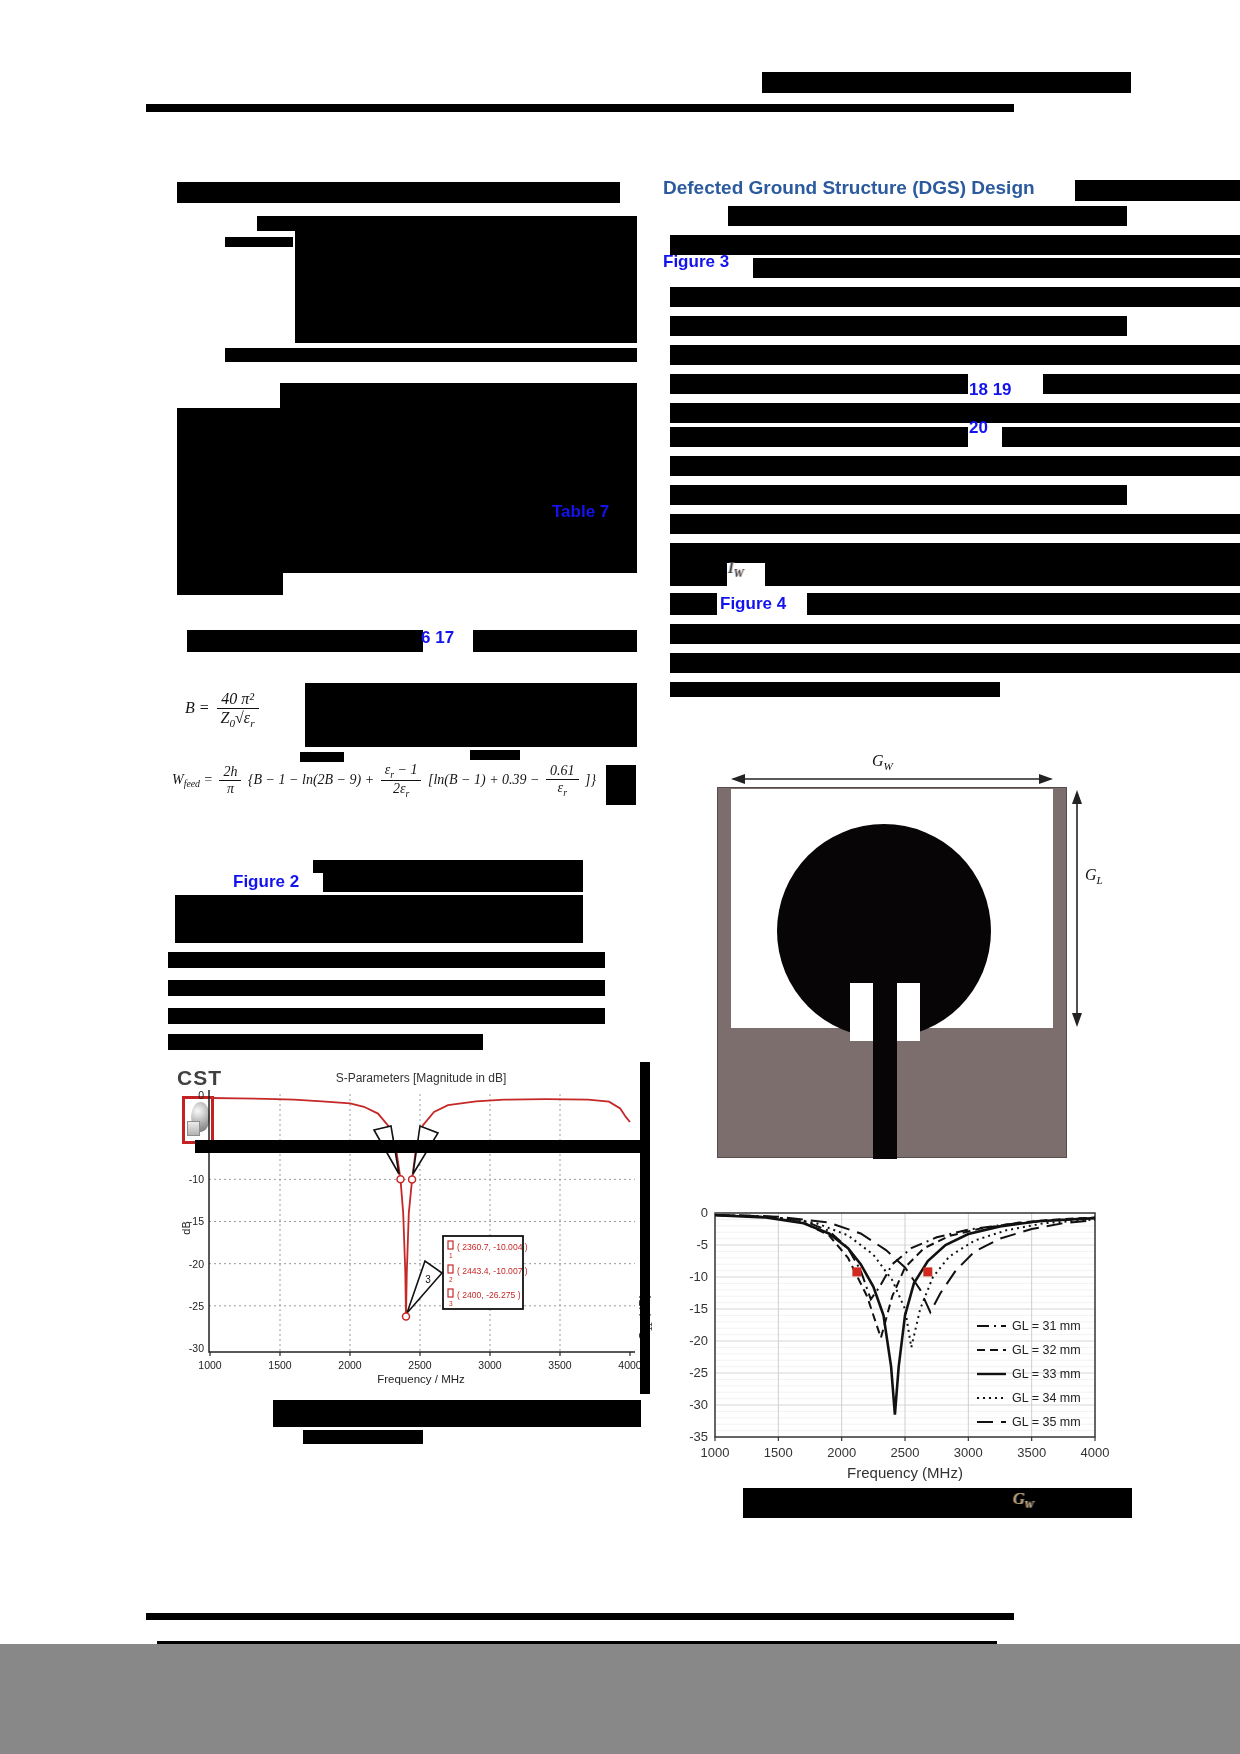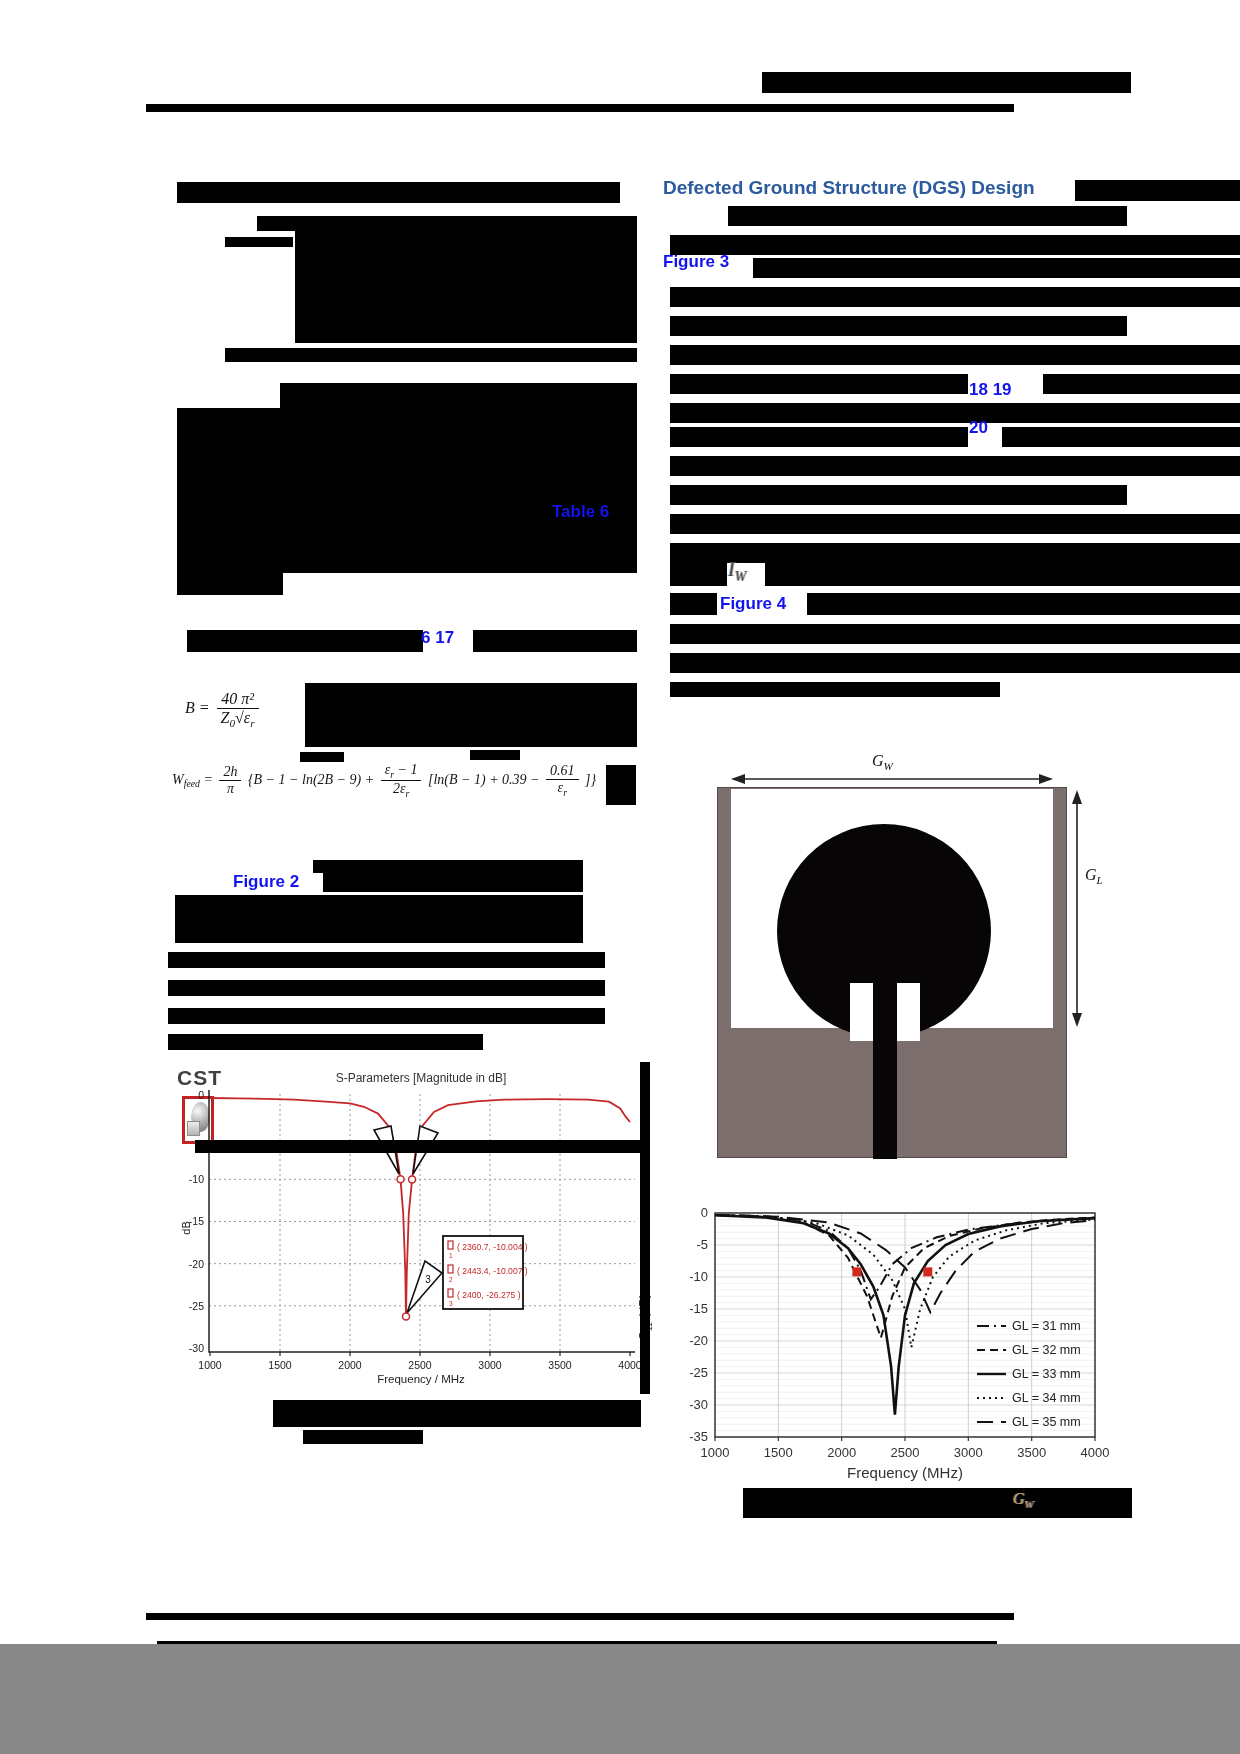--- a/index.html
+++ b/index.html
@@ -49,25 +49,25 @@
 <body>
 
 <div id="page">
 
   <div class="heading">Defected Ground Structure (DGS) Design</div>
 
   <div class="blueref" style="left:663px;top:252px;">Figure 3</div>
   <div class="blueref" style="left:969px;top:369px;margin-top:11px;">18 19</div>
   <div class="blueref" style="left:969px;top:418px;">20</div>
   <div class="blueref" style="left:720px;top:594px;">Figure 4</div>
-  <div class="blueref" style="left:552px;top:502px;">Table 6</div>
+  <div class="blueref" style="left:552px;top:502px;">Table 7</div>
   <div class="blueref" style="left:421px;top:628px;text-align:center;">6 17</div>
   <div class="blueref" style="left:233px;top:872px;">Figure 2</div>
 
-  <div class="mathsym" style="left:728px;top:558px;font-size:20px;"><span>I</span><sub>W</sub></div>
+  <div class="mathsym" style="left:728px;top:558px;font-size:17px;"><span>I</span><sub>W</sub></div>
 
   <div class="eq" id="eq1">
     <span>B =</span>
     <span class="frac">
       <span class="num">40 π²</span>
       <span class="den"><span>Z</span><sub>0</sub><span>√ε</span><sub>r</sub></span>
     </span>
   </div>
   <div class="eq" id="eq2">
     <span>W</span><sub>feed</sub>

